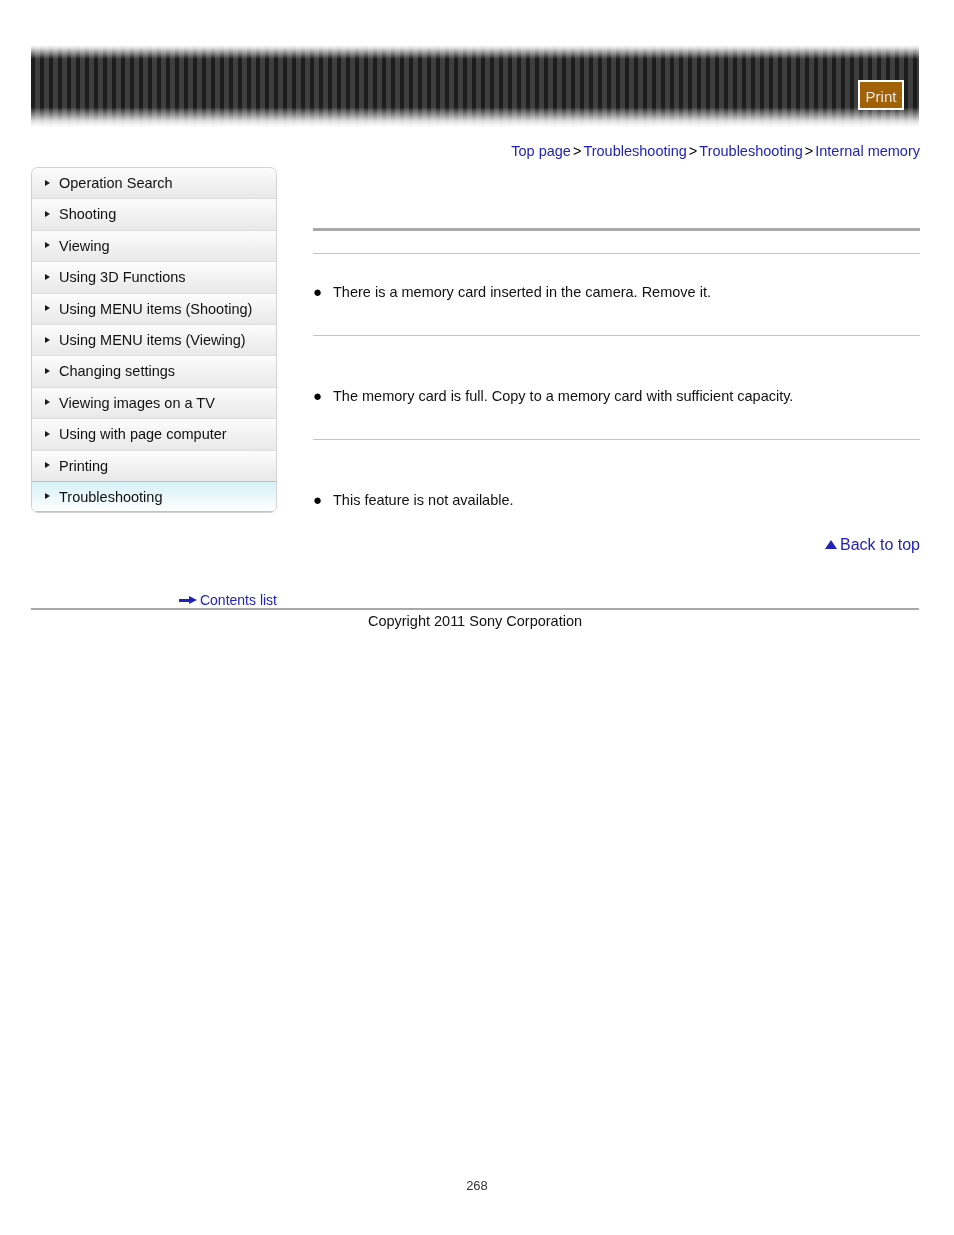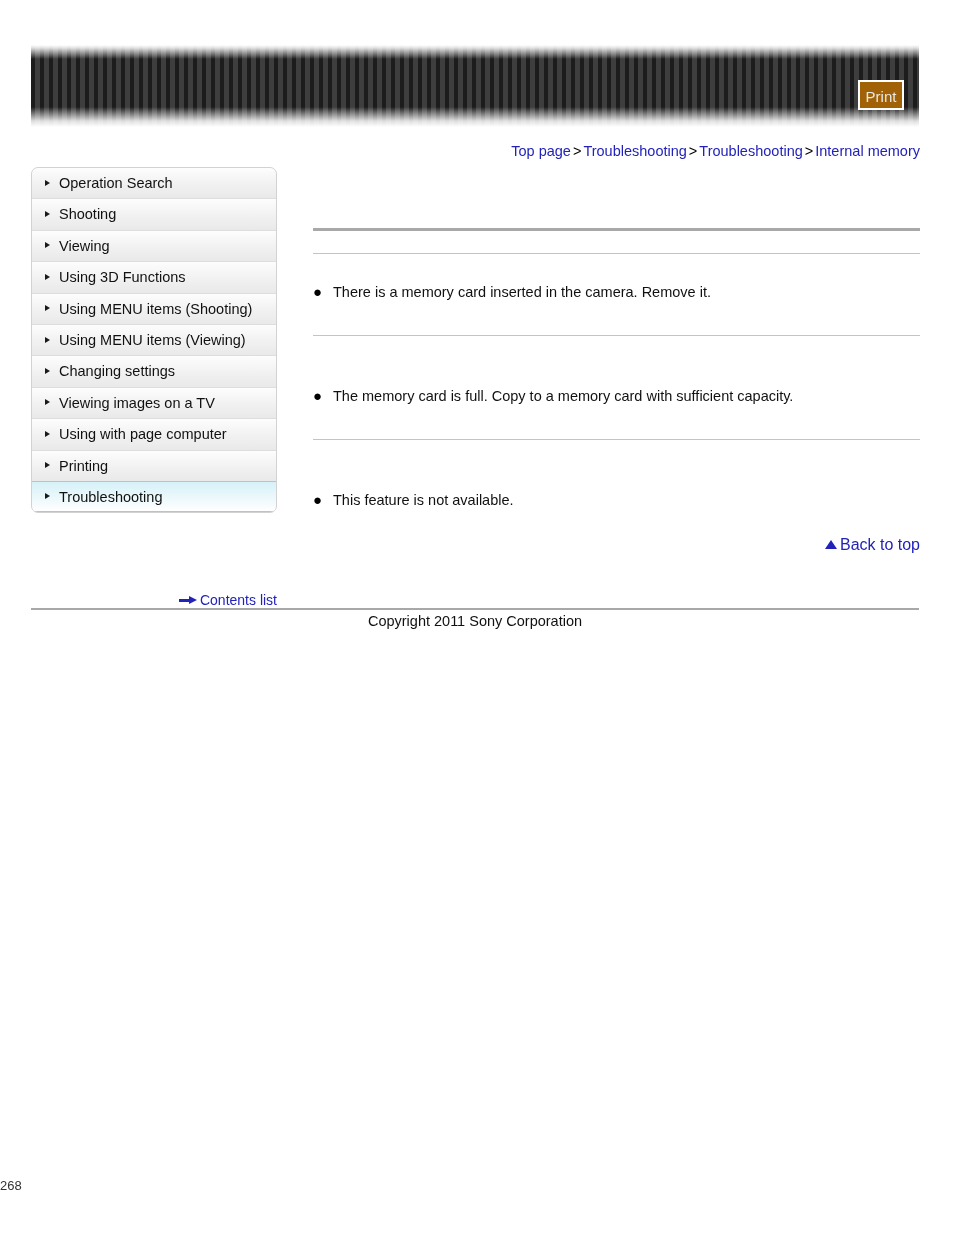--- a/index.html
+++ b/index.html
@@ -253,20 +253,21 @@
     text-align: center;
     font-size: 14.5px;
     color: #111111;
   }
 
   .page-number {
     position: absolute;
     left: 0;
     top: 1178px;
     width: 954px;
+    text-align: center;
     font-size: 13px;
     color: #333333;
   }
 </style>
 </head>
 <body>
 
 <div class="header-banner"></div>
 <div class="print-button">Print</div>
 

